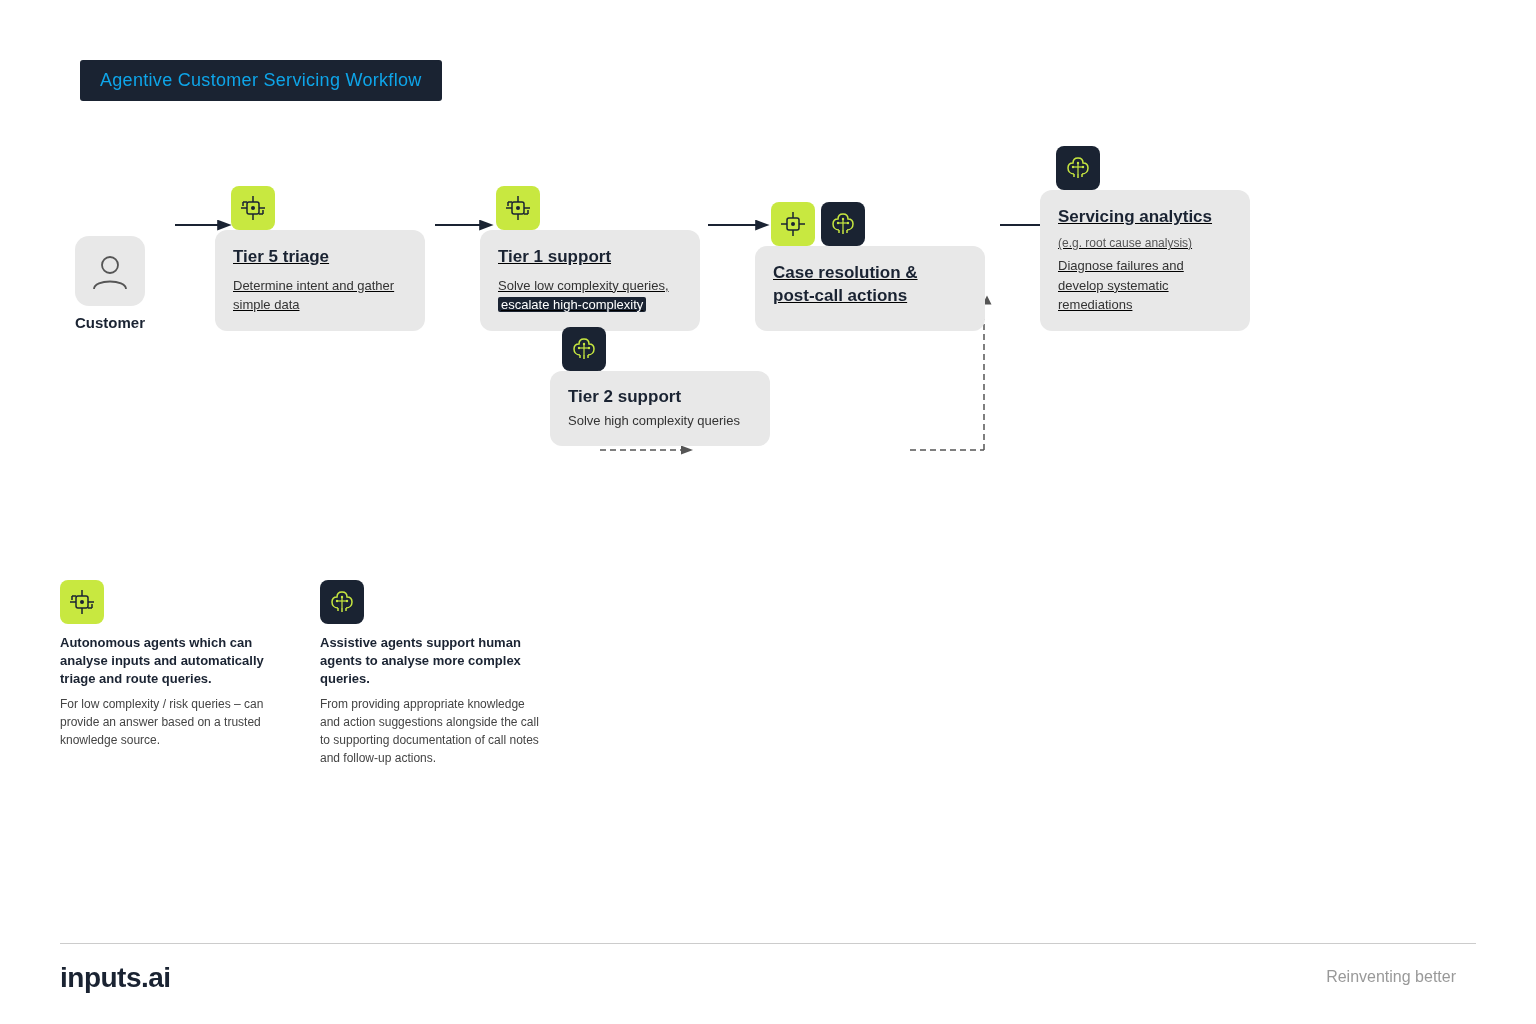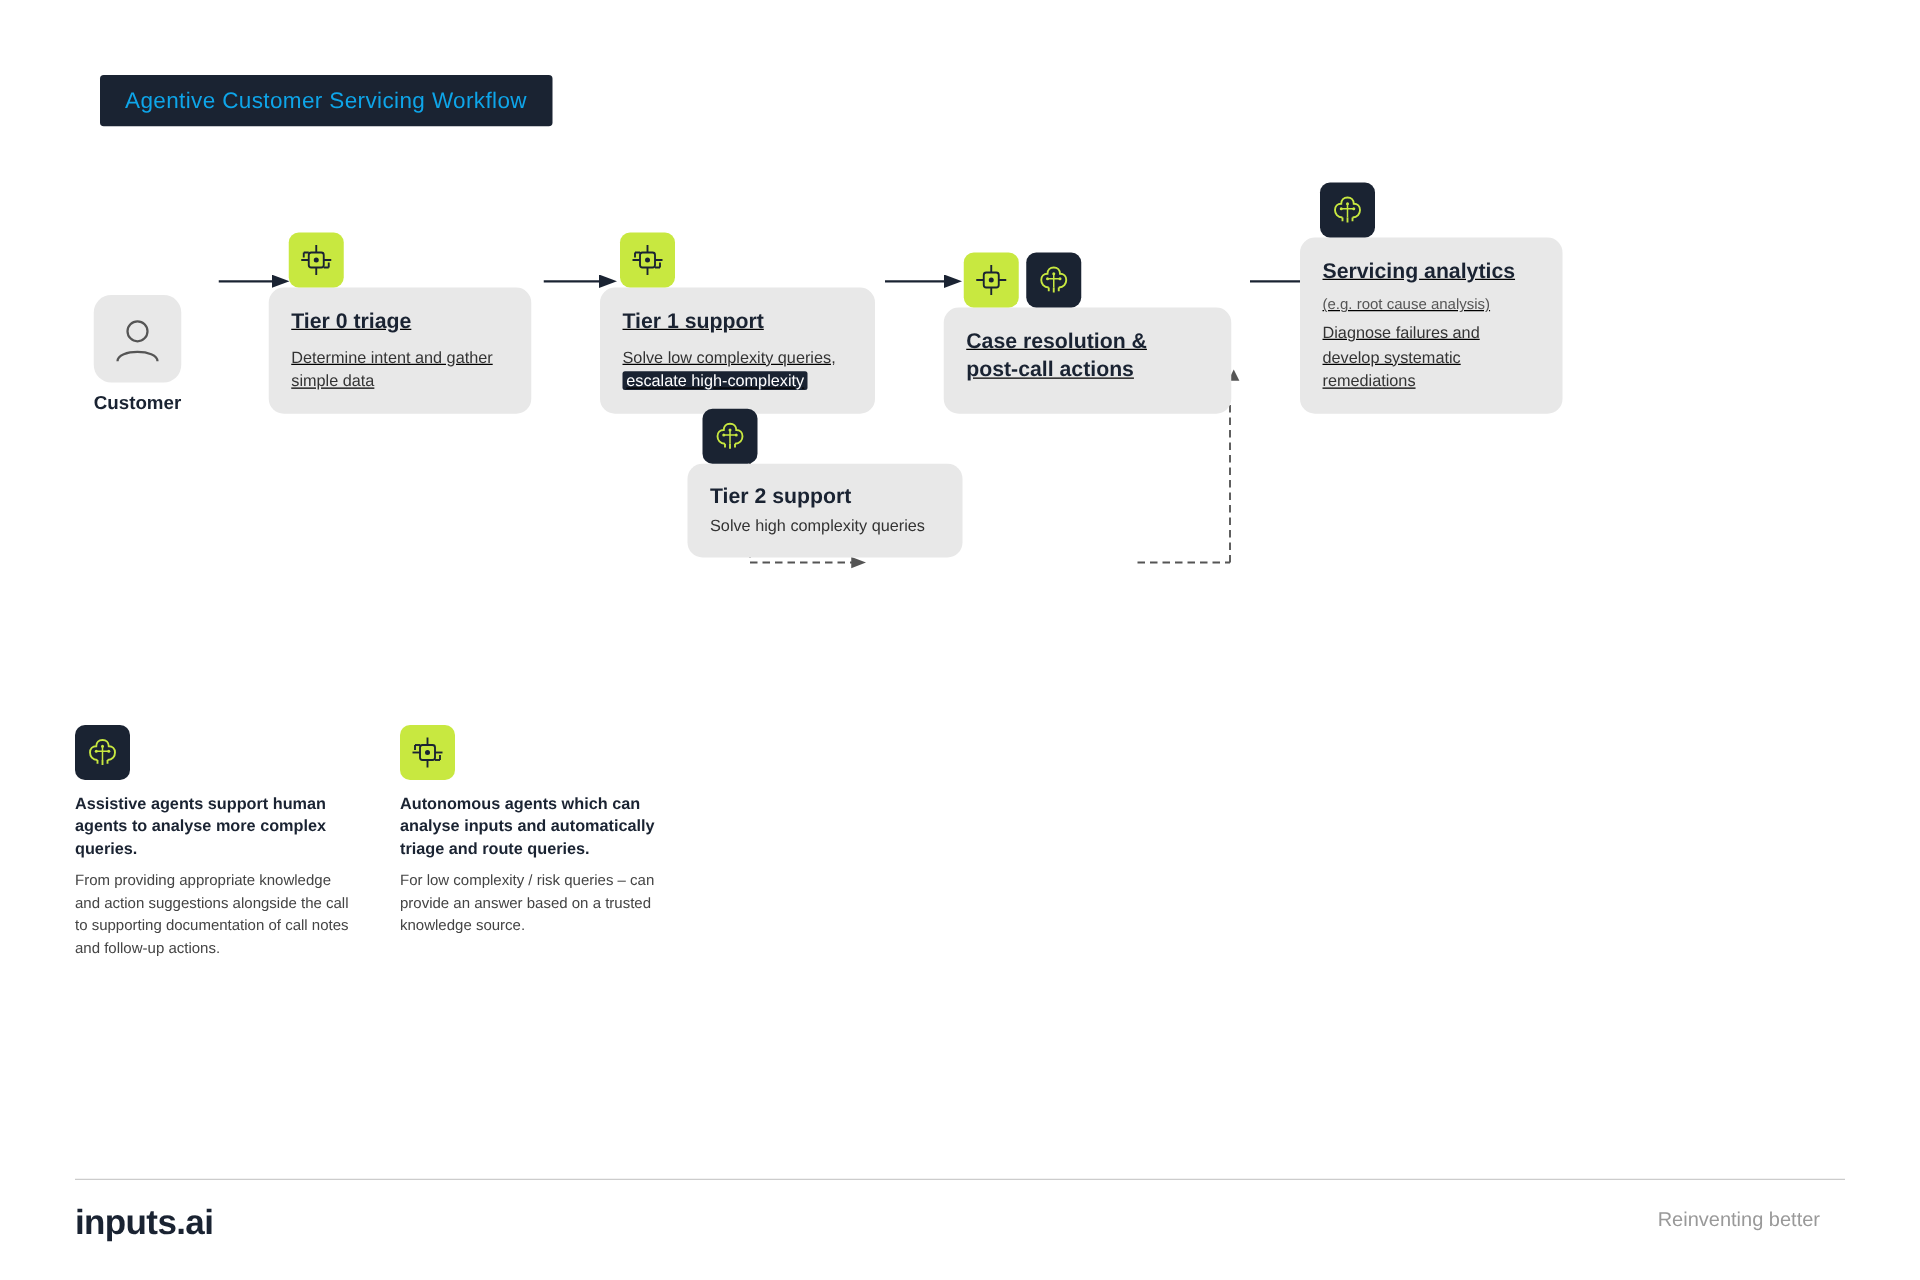--- a/index.html
+++ b/index.html
@@ -330,21 +330,21 @@
               <line x1="2" y1="14" x2="8" y2="14" stroke="#1a2332" stroke-width="1.5"></line>
               <line x1="20" y1="14" x2="26" y2="14" stroke="#1a2332" stroke-width="1.5"></line>
               <line x1="4" y1="8" x2="8" y2="8" stroke="#1a2332" stroke-width="1.5"></line>
               <line x1="4" y1="8" x2="4" y2="12" stroke="#1a2332" stroke-width="1.5"></line>
               <line x1="20" y1="20" x2="24" y2="20" stroke="#1a2332" stroke-width="1.5"></line>
               <line x1="24" y1="16" x2="24" y2="20" stroke="#1a2332" stroke-width="1.5"></line>
               <circle cx="14" cy="14" r="2" fill="#1a2332"></circle>
             </svg>
           </div>
         </div>
-        <div class="box-title">Tier 0 triage</div>
+        <div class="box-title">Tier 5 triage</div>
         <div class="box-desc">Determine intent and gather simple data</div>
       </div>
 
       <div style="width:55px;"></div>
 
       <div class="workflow-box tier1-box" style="position:relative;">
         <div class="icon-above">
           <div class="icon-badge lime">
             <svg class="circuit-icon" viewBox="0 0 28 28" fill="none">
               <rect x="8" y="8" width="12" height="12" rx="2" stroke="#1a2332" stroke-width="1.5"></rect>
@@ -436,54 +436,54 @@
         <div class="box-title">Tier 2 support</div>
         <div class="box-desc">Solve high complexity queries</div>
       </div>
     </div>
 
   </div>
 
   <div class="legend-area">
 
     <div class="legend-item">
-      <div class="icon-badge dark">
-        <svg class="brain-icon" viewBox="0 0 28 28" fill="none">
-          <path d="M10 20 C6 20 4 17 4 14 C4 11 6 9 9 9 C9 6 11 4 14 4 C17 4 19 6 19 9 C22 9 24 11 24 14 C24 17 22 20 18 20" stroke="#c8e840" stroke-width="1.5" fill="none"></path>
-          <path d="M10 20 L10 23 M18 20 L18 23 M14 20 L14 24" stroke="#c8e840" stroke-width="1.5"></path>
-          <line x1="14" y1="9" x2="14" y2="20" stroke="#c8e840" stroke-width="1.2"></line>
-          <line x1="9" y1="13" x2="19" y2="13" stroke="#c8e840" stroke-width="1.2"></line>
-          <circle cx="9" cy="13" r="1.2" fill="#c8e840"></circle>
-          <circle cx="19" cy="13" r="1.2" fill="#c8e840"></circle>
-          <circle cx="14" cy="9" r="1.2" fill="#c8e840"></circle>
-        </svg>
-      </div>
-      <div class="legend-title">Assistive agents support human agents to analyse more complex queries.</div>
-      <div class="legend-desc">From providing appropriate knowledge and action suggestions alongside the call to supporting documentation of call notes and follow-up actions.</div>
-    </div>
-
-    <div class="legend-item">
       <div class="icon-badge lime">
         <svg class="circuit-icon" viewBox="0 0 28 28" fill="none">
           <rect x="8" y="8" width="12" height="12" rx="2" stroke="#1a2332" stroke-width="1.5"></rect>
           <line x1="14" y1="2" x2="14" y2="8" stroke="#1a2332" stroke-width="1.5"></line>
           <line x1="14" y1="20" x2="14" y2="26" stroke="#1a2332" stroke-width="1.5"></line>
           <line x1="2" y1="14" x2="8" y2="14" stroke="#1a2332" stroke-width="1.5"></line>
           <line x1="20" y1="14" x2="26" y2="14" stroke="#1a2332" stroke-width="1.5"></line>
           <line x1="4" y1="8" x2="8" y2="8" stroke="#1a2332" stroke-width="1.5"></line>
           <line x1="4" y1="8" x2="4" y2="12" stroke="#1a2332" stroke-width="1.5"></line>
           <line x1="20" y1="20" x2="24" y2="20" stroke="#1a2332" stroke-width="1.5"></line>
           <line x1="24" y1="16" x2="24" y2="20" stroke="#1a2332" stroke-width="1.5"></line>
           <circle cx="14" cy="14" r="2" fill="#1a2332"></circle>
         </svg>
       </div>
       <div class="legend-title">Autonomous agents which can analyse inputs and automatically triage and route queries.</div>
       <div class="legend-desc">For low complexity / risk queries – can provide an answer based on a trusted knowledge source.</div>
     </div>
 
+    <div class="legend-item">
+      <div class="icon-badge dark">
+        <svg class="brain-icon" viewBox="0 0 28 28" fill="none">
+          <path d="M10 20 C6 20 4 17 4 14 C4 11 6 9 9 9 C9 6 11 4 14 4 C17 4 19 6 19 9 C22 9 24 11 24 14 C24 17 22 20 18 20" stroke="#c8e840" stroke-width="1.5" fill="none"></path>
+          <path d="M10 20 L10 23 M18 20 L18 23 M14 20 L14 24" stroke="#c8e840" stroke-width="1.5"></path>
+          <line x1="14" y1="9" x2="14" y2="20" stroke="#c8e840" stroke-width="1.2"></line>
+          <line x1="9" y1="13" x2="19" y2="13" stroke="#c8e840" stroke-width="1.2"></line>
+          <circle cx="9" cy="13" r="1.2" fill="#c8e840"></circle>
+          <circle cx="19" cy="13" r="1.2" fill="#c8e840"></circle>
+          <circle cx="14" cy="9" r="1.2" fill="#c8e840"></circle>
+        </svg>
+      </div>
+      <div class="legend-title">Assistive agents support human agents to analyse more complex queries.</div>
+      <div class="legend-desc">From providing appropriate knowledge and action suggestions alongside the call to supporting documentation of call notes and follow-up actions.</div>
+    </div>
+
   </div>
 
   <div class="footer-line"></div>
 
   <div class="footer-logo">inputs.ai</div>
 
   <div class="footer-tagline">Reinventing better</div>
 
 </div>
 

